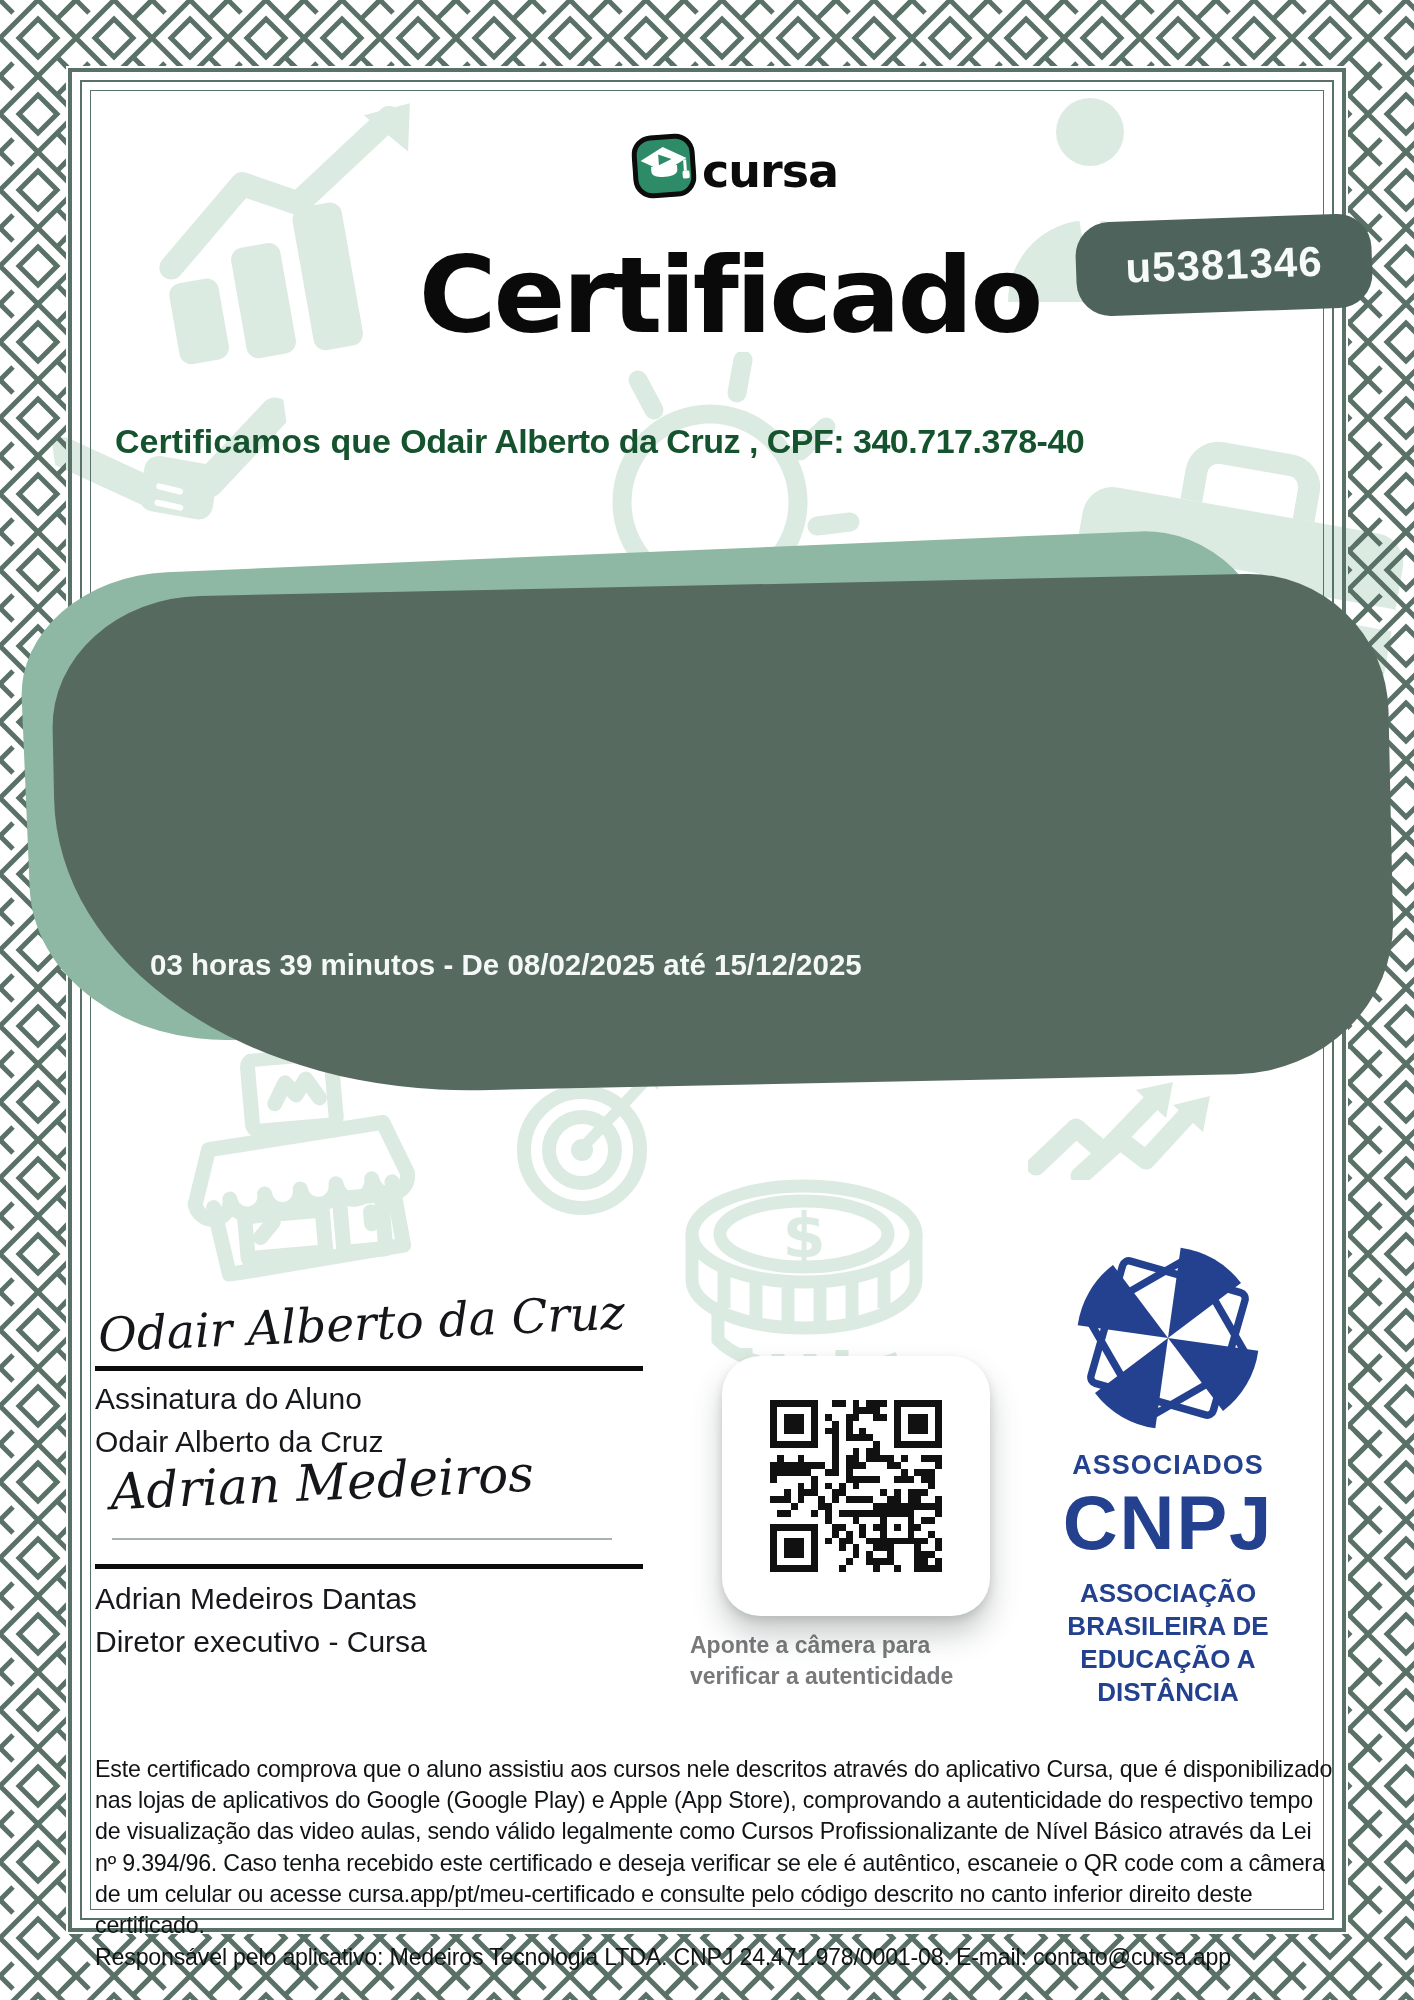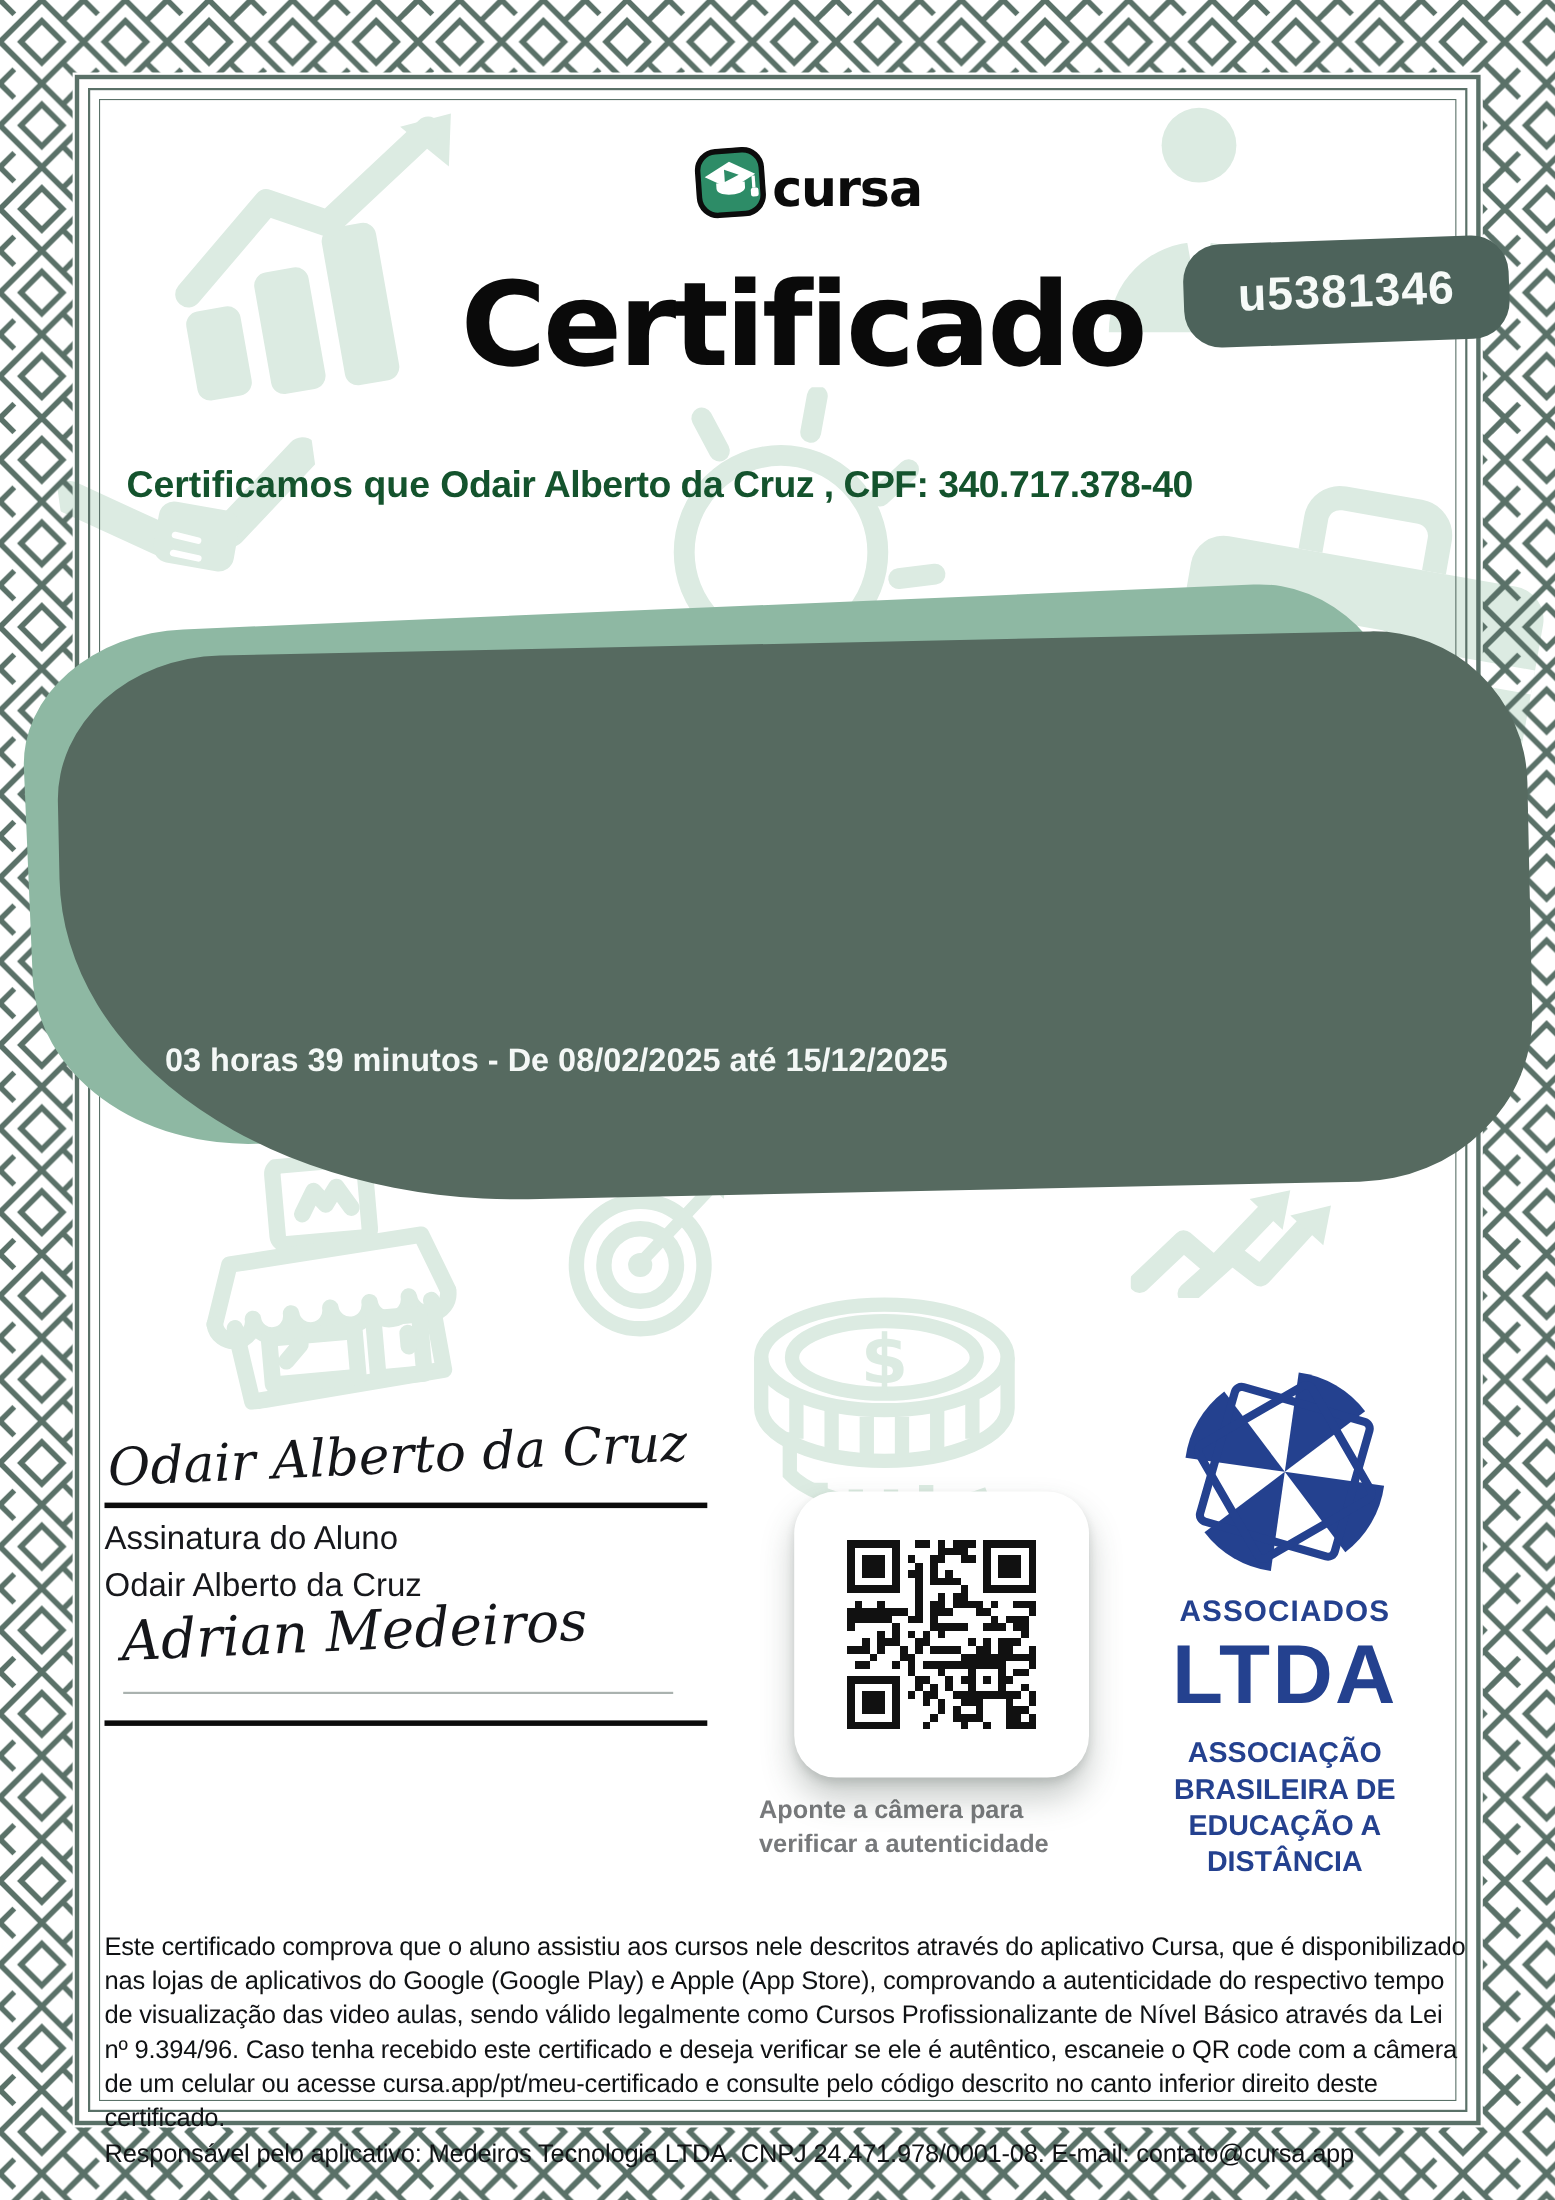--- a/index.html
+++ b/index.html
@@ -206,20 +206,24 @@
   <div class="abs sig-script sig1-script">Odair Alberto da Cruz</div>
   <div class="abs sig-line" style="left:95px;top:1366px;width:548px;"></div>
   <div class="abs sig-label" style="top:1378px;">
     <div>Assinatura do Aluno</div>
     <div>Odair Alberto da Cruz</div>
   </div>
 
   <div class="abs sig-script sig2-script">Adrian Medeiros</div>
   <div class="abs sig-hair" style="left:112px;top:1538px;width:500px;"></div>
   <div class="abs sig-line" style="left:95px;top:1564px;width:548px;"></div>
+  <div class="abs sig-label" style="top:1578px;">
+    <div>Adrian Medeiros Dantas</div>
+    <div>Diretor executivo - Cursa</div>
+  </div>
 
   <div class="abs qr-card">
     <svg id="qr-svg" class="qr-code" viewBox="0 0 25 25" fill="#111111" shape-rendering="crispEdges">
         <rect x="9" y="0" width="1" height="1"></rect>
         <rect x="10" y="0" width="1" height="1"></rect>
         <rect x="12" y="0" width="1" height="1"></rect>
         <rect x="14" y="0" width="1" height="1"></rect>
         <rect x="15" y="0" width="1" height="1"></rect>
         <rect x="16" y="0" width="1" height="1"></rect>
         <rect x="12" y="1" width="1" height="1"></rect>
@@ -534,21 +538,21 @@
         <path d="M100,100 L100,14 A86,86 0 0 1 161,39 Z" transform="rotate(98 100 100)"></path>
         <path d="M100,100 L100,14 A86,86 0 0 1 161,39 Z" transform="rotate(188 100 100)"></path>
         <path d="M100,100 L100,14 A86,86 0 0 1 161,39 Z" transform="rotate(278 100 100)"></path>
       </g>
       <g stroke="#24418f" stroke-width="7" fill="none">
         <rect x="40" y="40" width="120" height="120" rx="6" transform="rotate(16 100 100)"></rect>
         <rect x="44" y="44" width="112" height="112" rx="6" transform="rotate(-30 100 100)"></rect>
       </g>
     </svg>
     <div class="abed-assoc">ASSOCIADOS</div>
-    <div class="abed-acr">LTDA</div>
+    <div class="abed-acr">CNPJ</div>
     <div class="abed-full">ASSOCIAÇÃO
 BRASILEIRA DE
 EDUCAÇÃO A
 DISTÂNCIA</div>
   </div>
 
   <div class="abs footer">
     <div>Este certificado comprova que o aluno assistiu aos cursos nele descritos através do aplicativo Cursa, que é disponibilizado nas lojas de aplicativos do Google (Google Play) e Apple (App Store), comprovando a autenticidade do respectivo tempo de visualização das video aulas, sendo válido legalmente como Cursos Profissionalizante de Nível Básico através da Lei nº 9.394/96. Caso tenha recebido este certificado e deseja verificar se ele é autêntico, escaneie o QR code com a câmera de um celular ou acesse cursa.app/pt/meu-certificado e consulte pelo código descrito no canto inferior direito deste certificado.</div>
     <div class="resp">Responsável pelo aplicativo: Medeiros Tecnologia LTDA. CNPJ 24.471.978/0001-08. E-mail: contato@cursa.app</div>
   </div>

